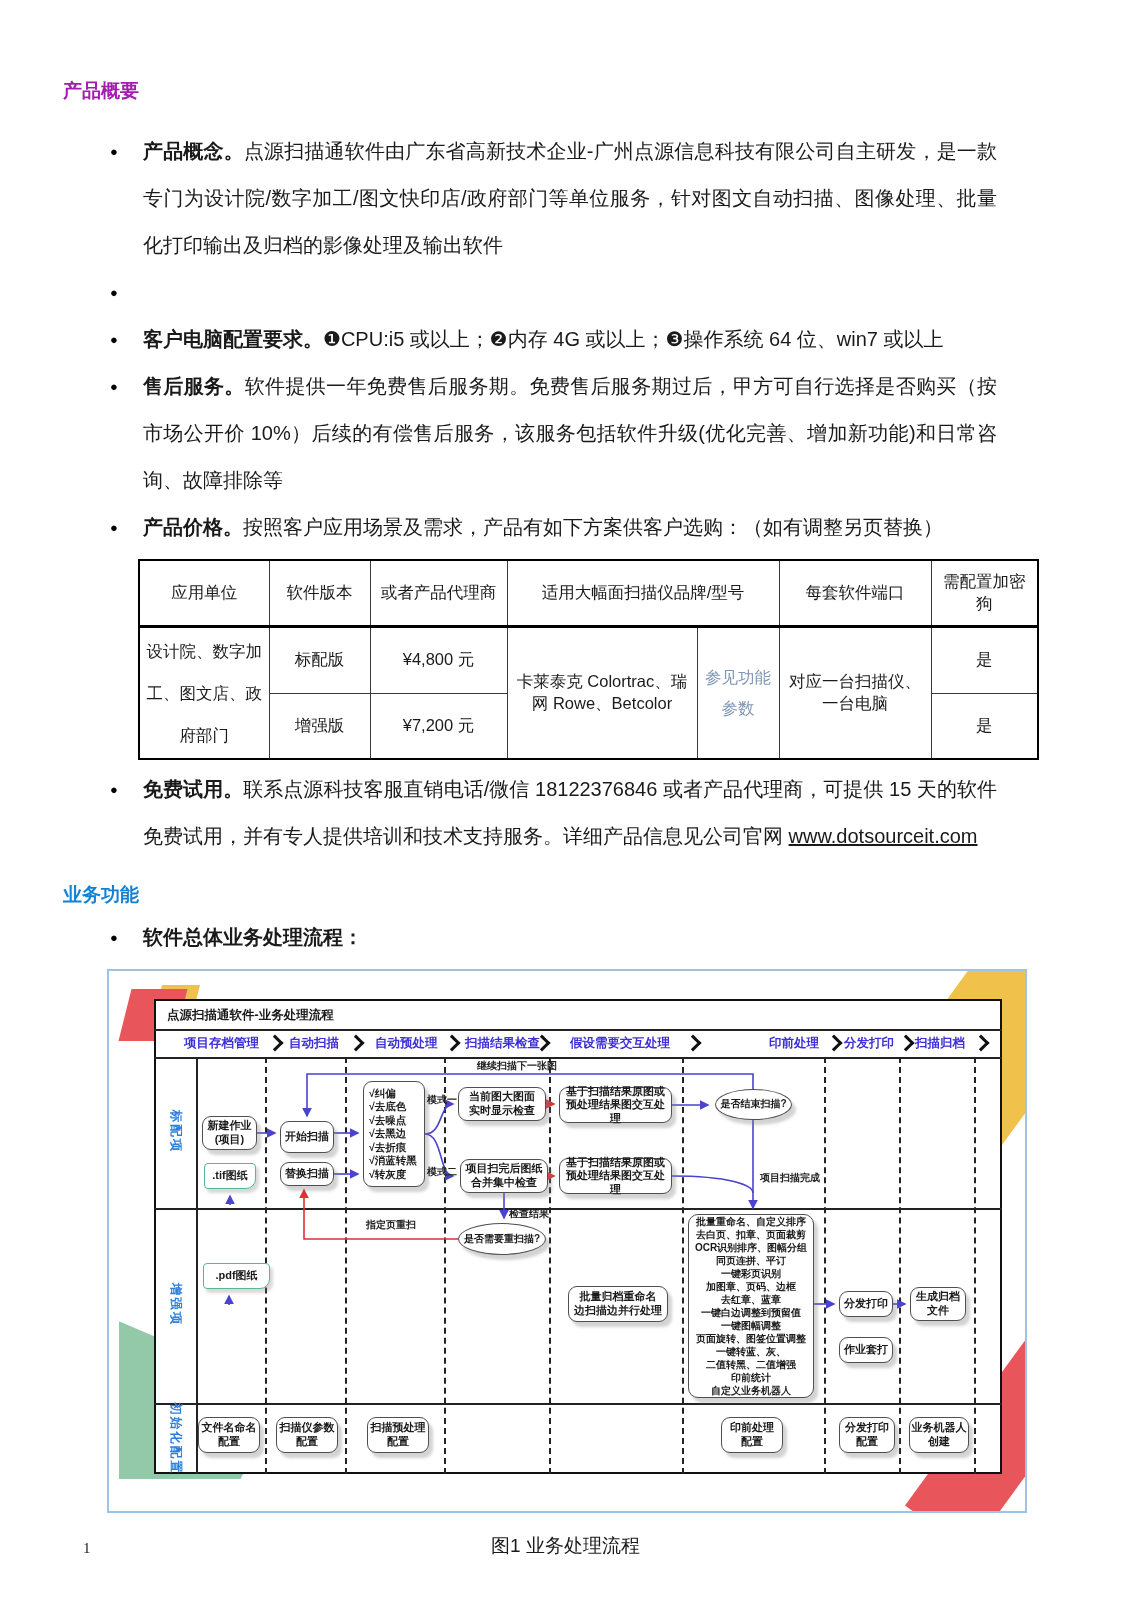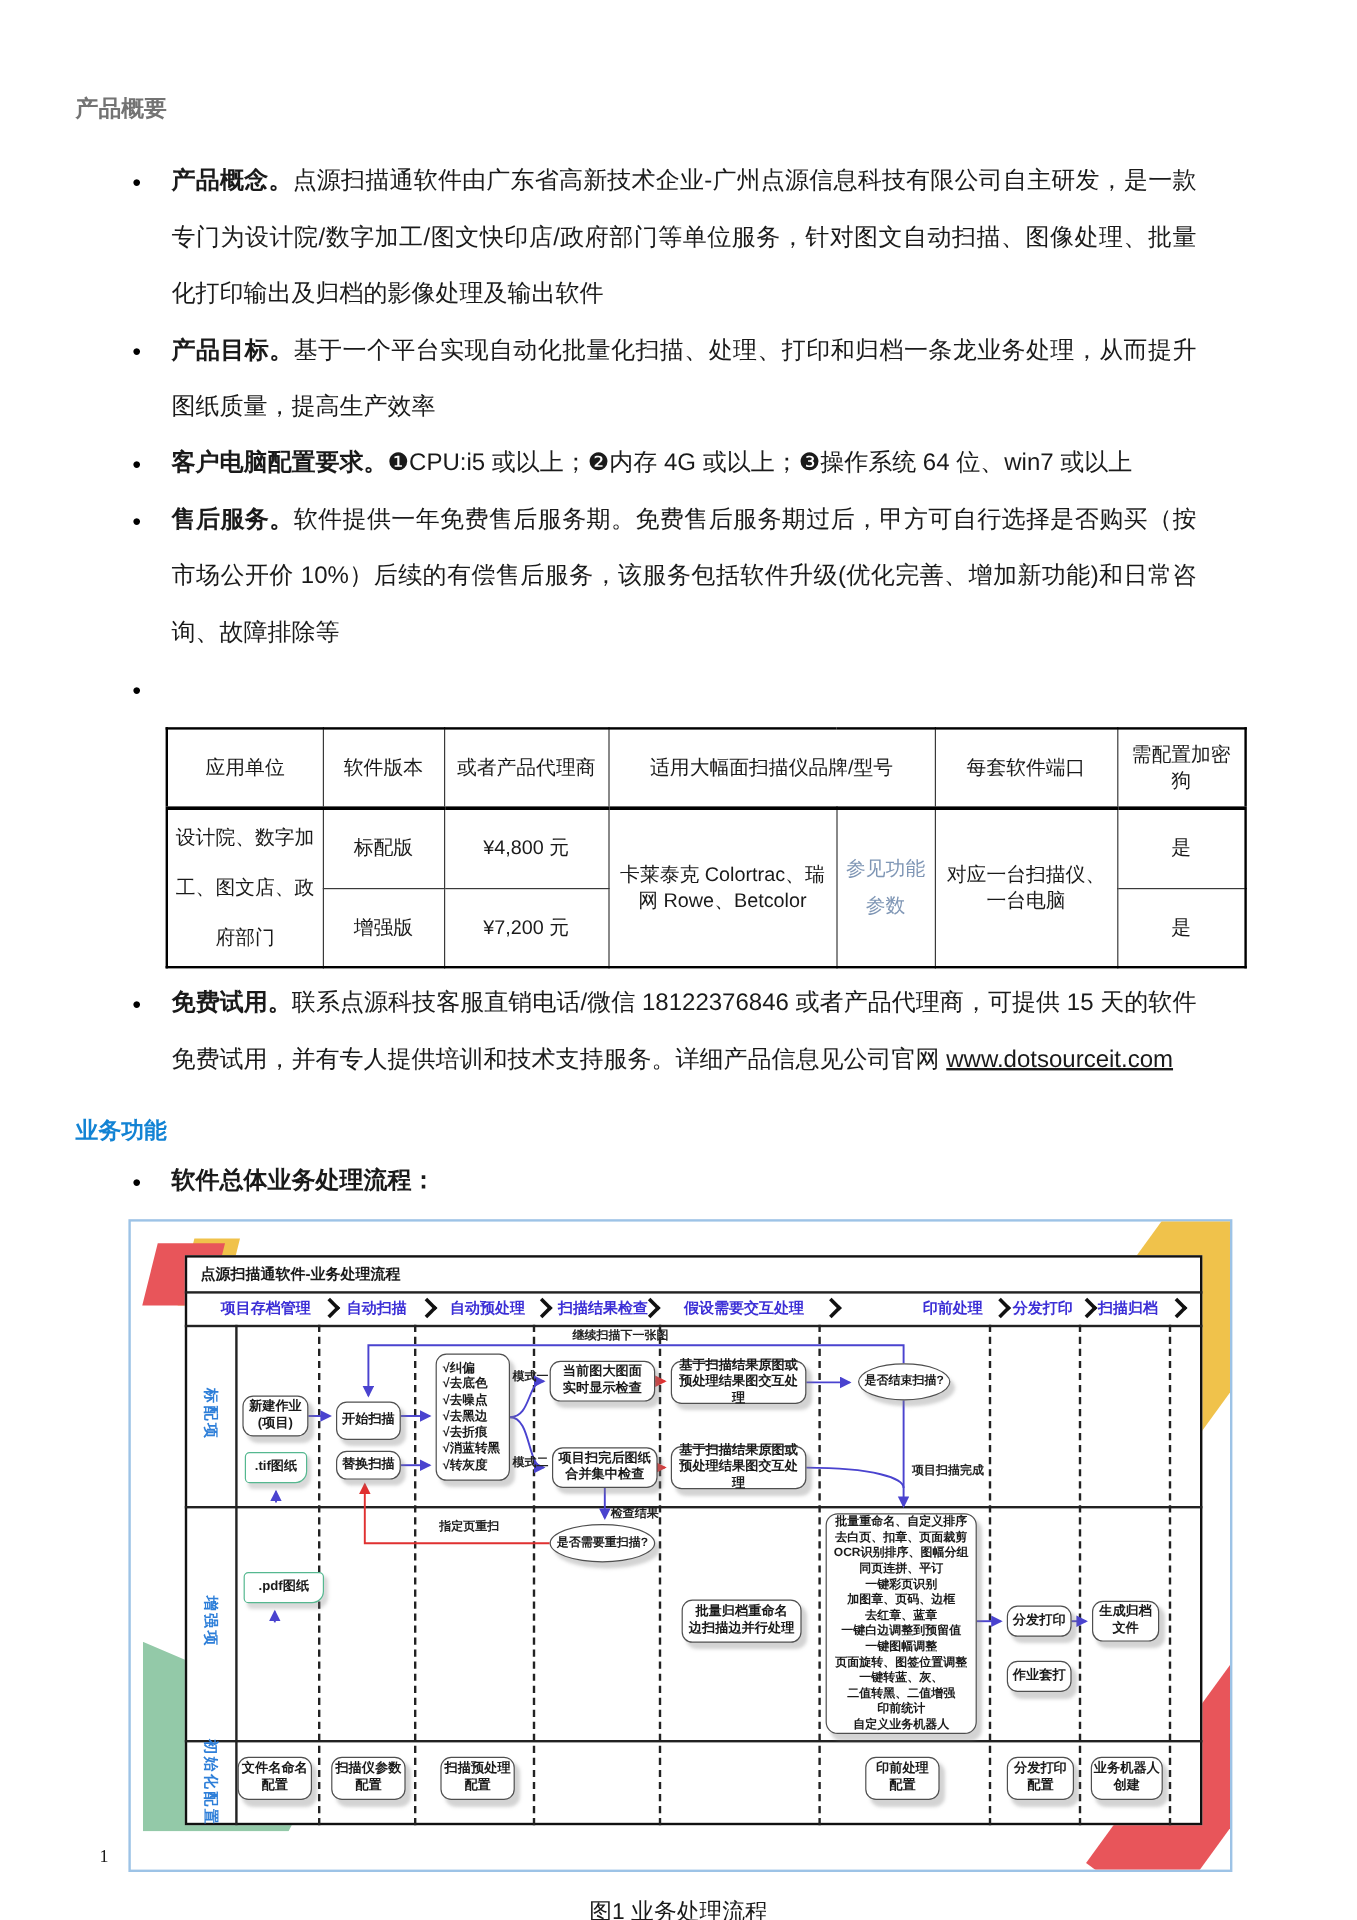--- a/index.html
+++ b/index.html
@@ -1,19 +1,19 @@
 <!DOCTYPE html>
 <html><head>
 <meta charset="utf-8">
 <style>
   html,body{margin:0;padding:0;background:#fff;}
   body{width:1131px;height:1600px;overflow:hidden;position:relative;
        font-family:"Liberation Sans","DejaVu Sans",sans-serif;color:#1a1a1a;}
   .doc{padding:78px 63px 0 63px;position:relative;}
-  h1.sec{font-size:19px;font-weight:bold;color:#737373;margin:0 0 24px 0;}
+  h1.sec{font-size:19px;font-weight:bold;color:#a21caf;margin:0 0 24px 0;}
   h2.sec{font-size:19px;font-weight:bold;color:#1283d4;margin:22px 0 6px 0;}
   .bullet{display:flex;margin:0;}
   .bullet .dot{width:33px;margin-left:47px;flex:none;font-size:13px;line-height:47px;color:#000;}
   .bullet .content{width:854px;font-size:20px;line-height:47px;text-align:justify;}
   .bullet .lbl{font-weight:bold;}
   .u{text-decoration:underline;}
   
   table.price{border-collapse:collapse;margin:8px 0 0 75px;width:899px;table-layout:fixed;
               font-size:16.5px;}
   table.price th,table.price td{border:1.4px solid #3a3a3a;text-align:center;font-weight:normal;
@@ -58,32 +58,32 @@
 <div class="doc">
 
   <h1 class="sec">产品概要</h1>
 
   <div class="bullet">
     <span class="dot">●</span>
     <div class="content"><span class="lbl">产品概念。</span><span>点源扫描通软件由广东省高新技术企业-广州点源信息科技有限公司自主研发，是一款专门为设计院/数字加工/图文快印店/政府部门等单位服务，针对图文自动扫描、图像处理、批量化打印输出及归档的影像处理及输出软件</span></div>
   </div>
   <div class="bullet">
     <span class="dot">●</span>
-    <div class="content"><span class="lbl">产品目标。</span><span>基于一个平台实现自动化批量化扫描、处理、打印和归档一条龙业务处理，从而提升图纸质量，提高生产效率</span></div>
   </div>
   <div class="bullet">
     <span class="dot">●</span>
     <div class="content"><span class="lbl">客户电脑配置要求。</span><span>❶CPU:i5 或以上；❷内存 4G 或以上；❸操作系统 64 位、win7 或以上</span></div>
   </div>
   <div class="bullet">
     <span class="dot">●</span>
     <div class="content"><span class="lbl">售后服务。</span><span>软件提供一年免费售后服务期。免费售后服务期过后，甲方可自行选择是否购买（按市场公开价 10%）后续的有偿售后服务，该服务包括软件升级(优化完善、增加新功能)和日常咨询、故障排除等</span></div>
   </div>
   <div class="bullet">
     <span class="dot">●</span>
+    <div class="content"><span class="lbl">产品价格。</span><span>按照客户应用场景及需求，产品有如下方案供客户选购：（如有调整另页替换）</span></div>
   </div>
 
   <table class="price">
     <colgroup>
         <col style="width:130px">
         <col style="width:101px">
         <col style="width:137px">
         <col style="width:190px">
         <col style="width:82px">
         <col style="width:152px">

